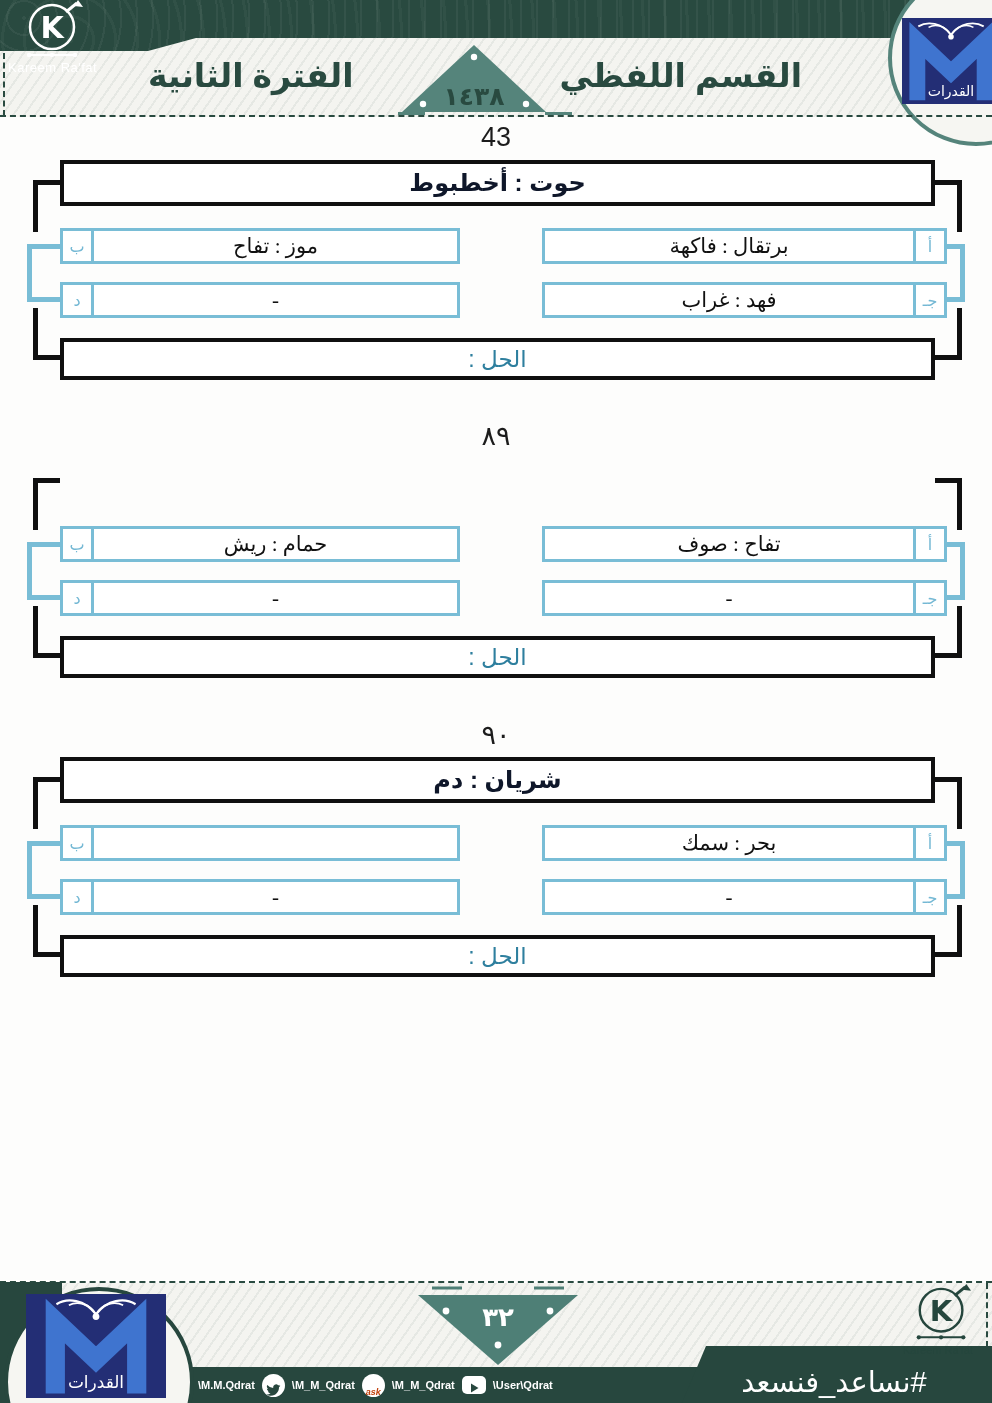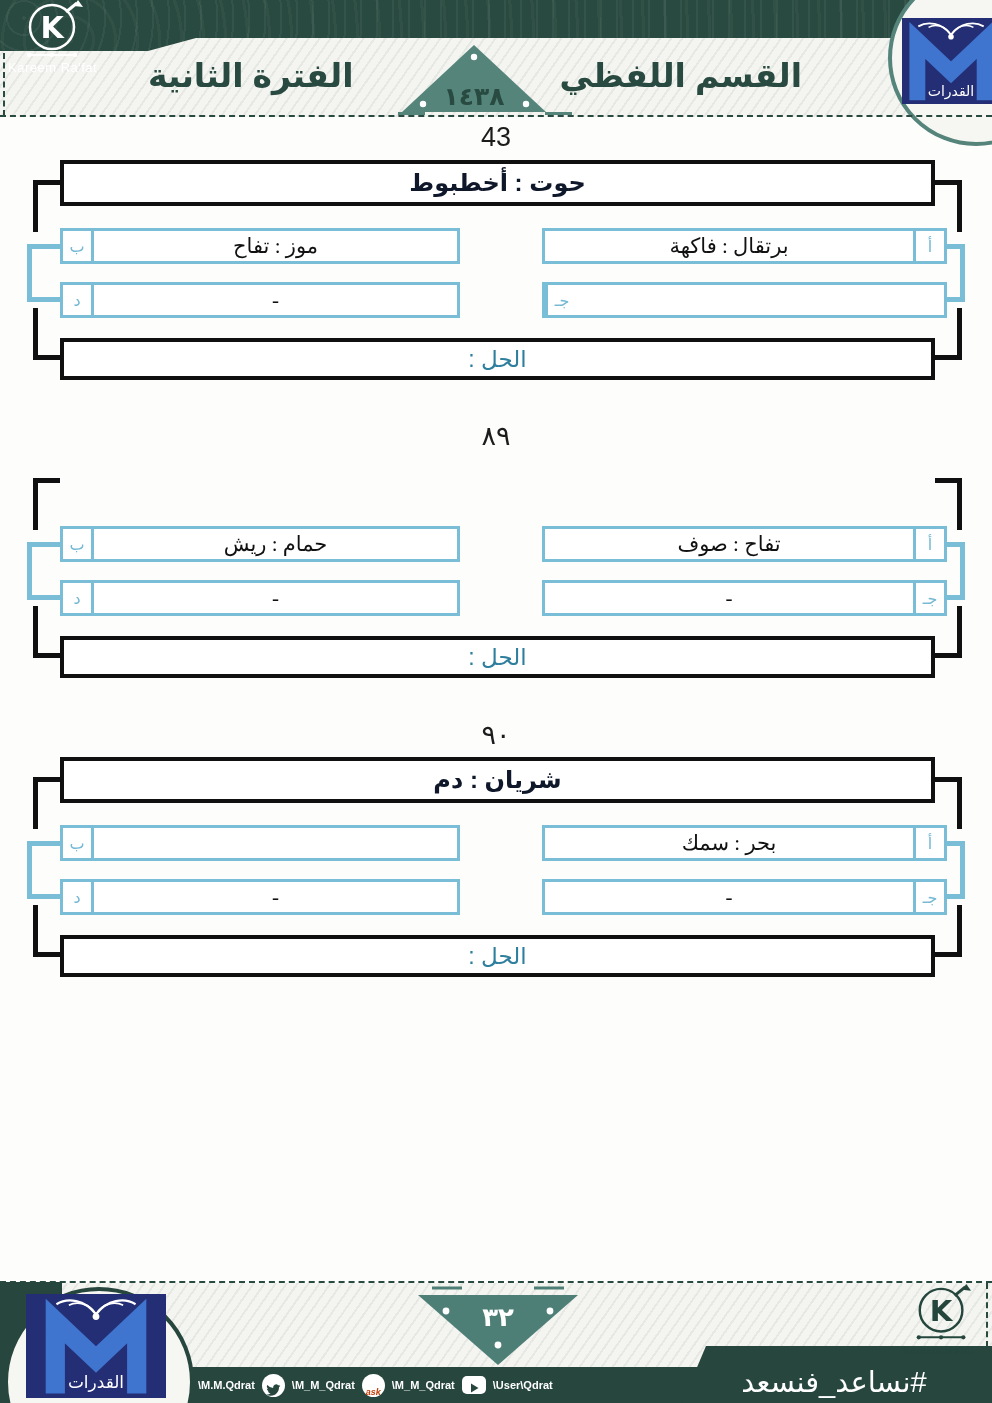--- a/index.html
+++ b/index.html
@@ -162,20 +162,21 @@
     </div>
     <div class="opt col-r row1">
       <div class="opt-text">برتقال : فاكهة</div>
       <div class="opt-tab">أ</div>
     </div>
     <div class="opt col-l row1">
       <div class="opt-tab">ب</div>
       <div class="opt-text">موز : تفاح</div>
     </div>
     <div class="opt col-r row2">
+      <div class="opt-text">فهد : غراب</div>
       <div class="opt-tab">جـ</div>
     </div>
     <div class="opt col-l row2">
       <div class="opt-tab">د</div>
       <div class="opt-text">-</div>
     </div>
     <div class="sol-box">
       <span class="sol-label">الحل :</span>
     </div>
   </section>

